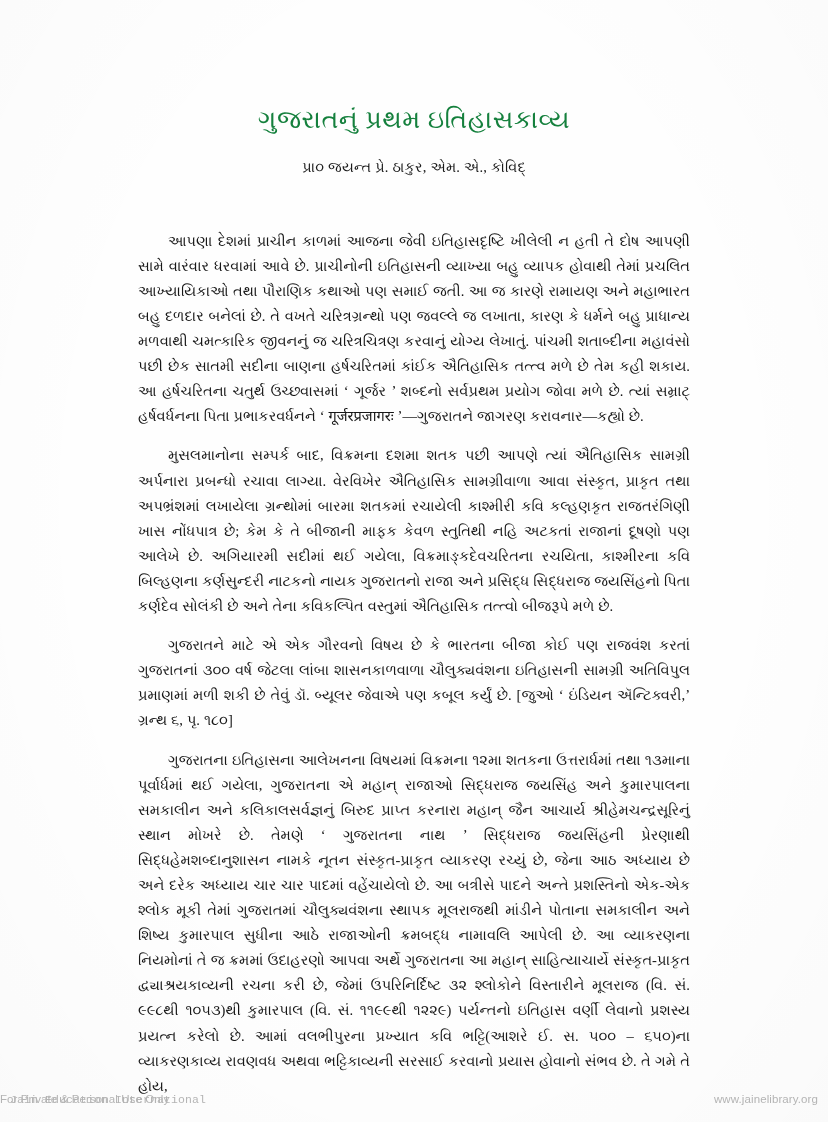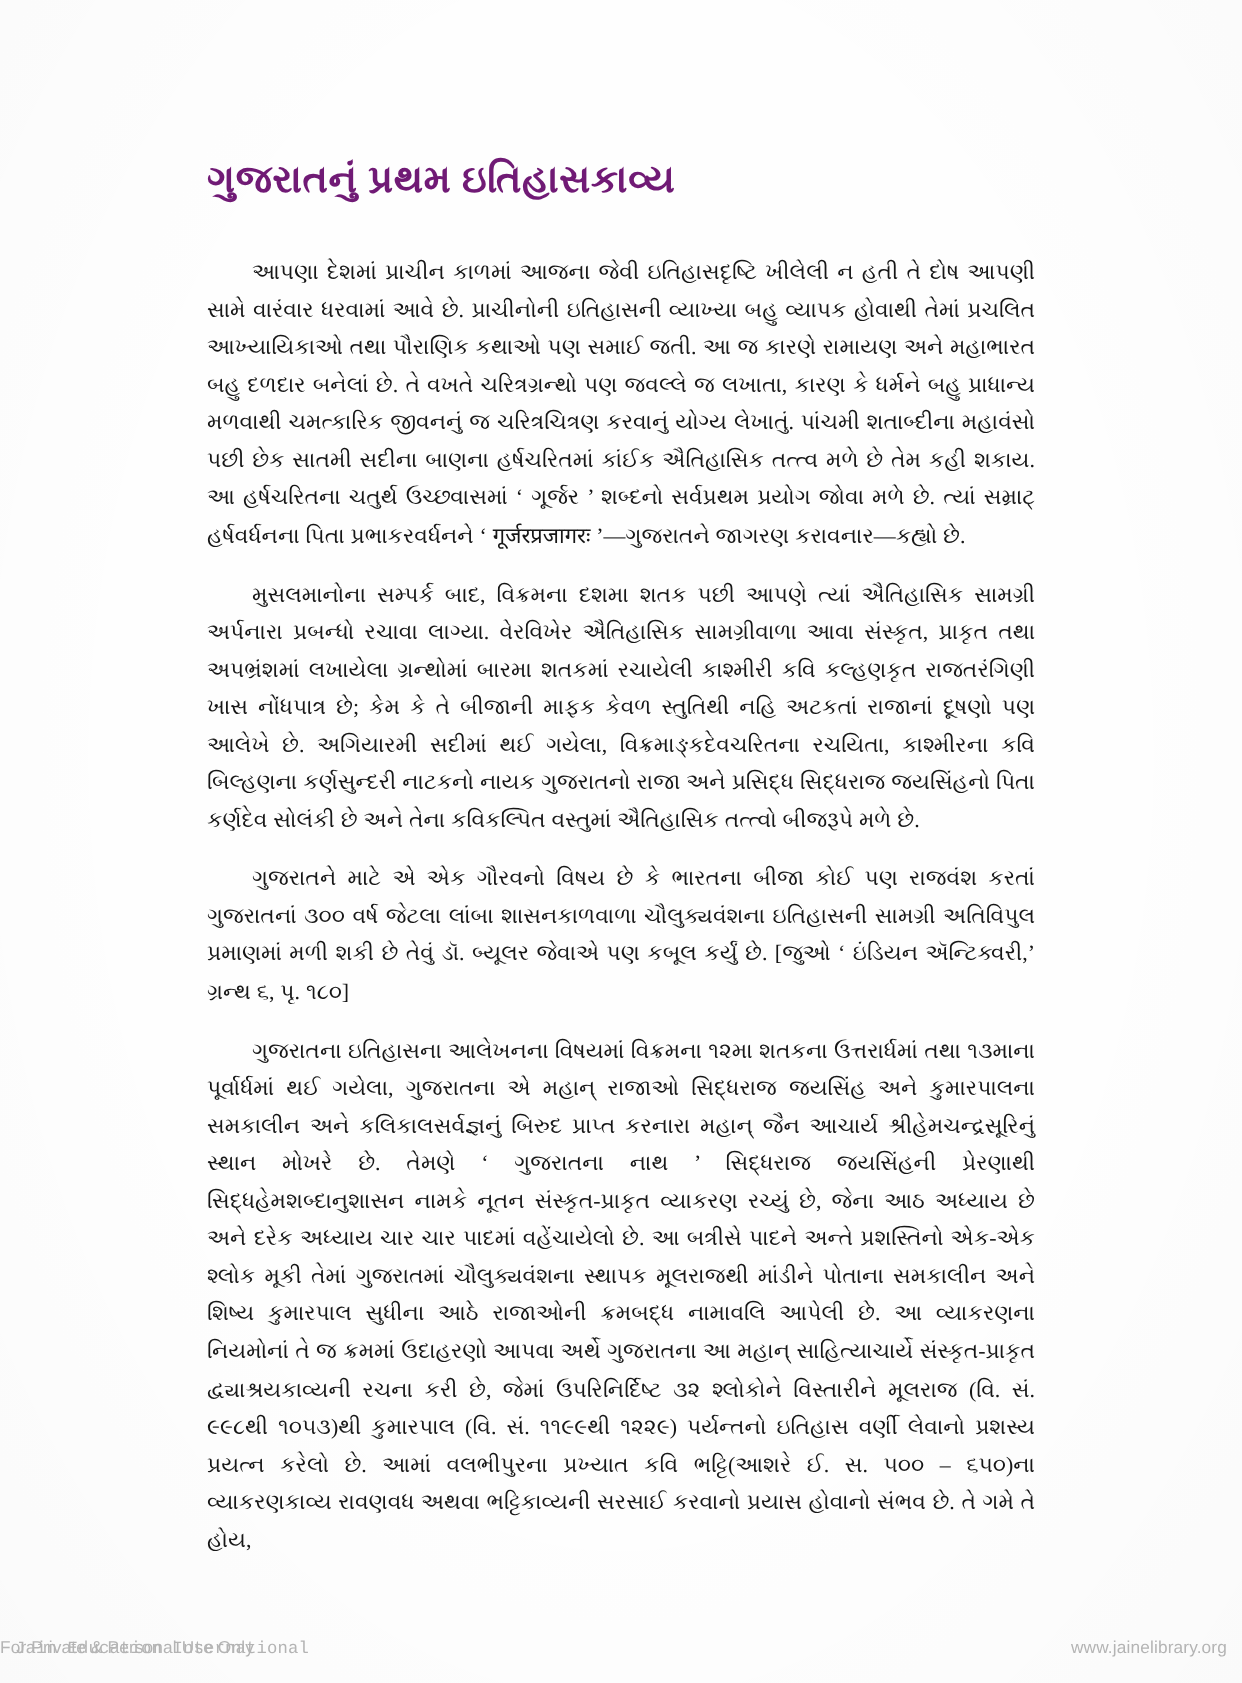--- a/index.html
+++ b/index.html
@@ -32,42 +32,42 @@
   }
 
   .content {
     position: absolute;
     left: 138px;
     top: 104px;
     width: 552px;
   }
 
   .doc-title {
-    text-align: left;
+    text-align: center;
     font-size: 25.5px;
     line-height: 1.25;
     letter-spacing: 0.5px;
-    font-weight: 700;
-    color: #701a75;
+    font-weight: 400;
+    color: #15803d;
     margin: 0 0 0 0;
     font-family: "Liberation Serif", "DejaVu Serif", serif;
     -webkit-font-smoothing: none;
   }
 
   .byline {
     text-align: center;
     font-size: 14.5px;
     line-height: 1.3;
     color: #1a1a1a;
     margin: 22px 0 0 0;
     letter-spacing: 0.2px;
   }
 
   .body-text {
-    margin-top: 34px;
+    margin-top: 52px;
   }
 
   .para {
     text-align: justify;
     text-justify: inter-word;
     font-size: 14.6px;
     line-height: 25.1px;
     margin: 0 0 14px 0;
     text-indent: 30px;
     color: #161616;
@@ -112,20 +112,21 @@
 </head>
 <body>
 
 <div class="page">
   <div class="scan-tint"></div>
 
   <div class="content">
 
     <h1 class="doc-title">ગુજરાતનું પ્રથમ ઇતિહાસકાવ્ય</h1>
 
+    <div class="byline">પ્રા૦ જયન્ત પ્રે. ઠાકુર, એમ. એ., કોવિદ્</div>
 
     <div class="body-text">
       <p class="para">આપણા દેશમાં પ્રાચીન કાળમાં આજના જેવી ઇતિહાસદૃષ્ટિ ખીલેલી ન હતી તે દોષ આપણી સામે વારંવાર ધરવામાં આવે છે. પ્રાચીનોની ઇતિહાસની વ્યાખ્યા બહુ વ્યાપક હોવાથી તેમાં પ્રચલિત આખ્યાયિકાઓ તથા પૌરાણિક કથાઓ પણ સમાઈ જતી. આ જ કારણે રામાયણ અને મહાભારત બહુ દળદાર બનેલાં છે. તે વખતે ચરિત્રગ્રન્થો પણ જવલ્લે જ લખાતા, કારણ કે ધર્મને બહુ પ્રાધાન્ય મળવાથી ચમત્કારિક જીવનનું જ ચરિત્રચિત્રણ કરવાનું યોગ્ય લેખાતું. પાંચમી શતાબ્દીના મહાવંસો પછી છેક સાતમી સદીના બાણના હર્ષચરિતમાં કાંઈક ઐતિહાસિક તત્ત્વ મળે છે તેમ કહી શકાય. આ હર્ષચરિતના ચતુર્થ ઉચ્છ્વાસમાં ‘ ગૂર્જર ’ શબ્દનો સર્વપ્રથમ પ્રયોગ જોવા મળે છે. ત્યાં સમ્રાટ્ હર્ષવર્ધનના પિતા પ્રભાકરવર્ધનને ‘ गूर्जरप्रजागरः ’—ગુજરાતને જાગરણ કરાવનાર—કહ્યો છે.</p>
       <p class="para">મુસલમાનોના સમ્પર્ક બાદ, વિક્રમના દશમા શતક પછી આપણે ત્યાં ઐતિહાસિક સામગ્રી અર્પનારા પ્રબન્ધો રચાવા લાગ્યા. વેરવિખેર ઐતિહાસિક સામગ્રીવાળા આવા સંસ્કૃત, પ્રાકૃત તથા અપભ્રંશમાં લખાયેલા ગ્રન્થોમાં બારમા શતકમાં રચાયેલી કાશ્મીરી કવિ કલ્હણકૃત રાજતરંગિણી ખાસ નોંધપાત્ર છે; કેમ કે તે બીજાની માફક કેવળ સ્તુતિથી નહિ અટકતાં રાજાનાં દૂષણો પણ આલેખે છે. અગિયારમી સદીમાં થઈ ગયેલા, વિક્રમાઙ્કદેવચરિતના રચયિતા, કાશ્મીરના કવિ બિલ્હણના કર્ણસુન્દરી નાટકનો નાયક ગુજરાતનો રાજા અને પ્રસિદ્ધ સિદ્ધરાજ જયસિંહનો પિતા કર્ણદેવ સોલંકી છે અને તેના કવિકલ્પિત વસ્તુમાં ઐતિહાસિક તત્ત્વો બીજરૂપે મળે છે.</p>
       <p class="para">ગુજરાતને માટે એ એક ગૌરવનો વિષય છે કે ભારતના બીજા કોઈ પણ રાજવંશ કરતાં ગુજરાતનાં ૩૦૦ વર્ષ જેટલા લાંબા શાસનકાળવાળા ચૌલુક્યવંશના ઇતિહાસની સામગ્રી અતિવિપુલ પ્રમાણમાં મળી શકી છે તેવું ડૉ. બ્યૂલર જેવાએ પણ કબૂલ કર્યું છે. [જુઓ ‘ ઇંડિયન ઍન્ટિક્વરી,’ ગ્રન્થ ૬, પૃ. ૧૮૦]</p>
       <p class="para">ગુજરાતના ઇતિહાસના આલેખનના વિષયમાં વિક્રમના ૧૨મા શતકના ઉત્તરાર્ધમાં તથા ૧૩માના પૂર્વાર્ધમાં થઈ ગયેલા, ગુજરાતના એ મહાન્ રાજાઓ સિદ્ધરાજ જયસિંહ અને કુમારપાલના સમકાલીન અને કલિકાલસર્વજ્ઞનું બિરુદ પ્રાપ્ત કરનારા મહાન્ જૈન આચાર્ય શ્રીહેમચન્દ્રસૂરિનું સ્થાન મોખરે છે. તેમણે ‘ ગુજરાતના નાથ ’ સિદ્ધરાજ જયસિંહની પ્રેરણાથી સિદ્ધહેમશબ્દાનુશાસન નામકે નૂતન સંસ્કૃત-પ્રાકૃત વ્યાકરણ રચ્યું છે, જેના આઠ અધ્યાય છે અને દરેક અધ્યાય ચાર ચાર પાદમાં વહેંચાયેલો છે. આ બત્રીસે પાદને અન્તે પ્રશસ્તિનો એક-એક શ્લોક મૂકી તેમાં ગુજરાતમાં ચૌલુક્યવંશના સ્થાપક મૂલરાજથી માંડીને પોતાના સમકાલીન અને શિષ્ય કુમારપાલ સુધીના આઠે રાજાઓની ક્રમબદ્ધ નામાવલિ આપેલી છે. આ વ્યાકરણના નિયમોનાં તે જ ક્રમમાં ઉદાહરણો આપવા અર્થે ગુજરાતના આ મહાન્ સાહિત્યાચાર્યે સંસ્કૃત-પ્રાકૃત દ્વ્યાશ્રયકાવ્યની રચના કરી છે, જેમાં ઉપરિનિર્દિષ્ટ ૩૨ શ્લોકોને વિસ્તારીને મૂલરાજ (વિ. સં. ૯૯૮થી ૧૦૫૩)થી કુમારપાલ (વિ. સં. ૧૧૯૯થી ૧૨૨૯) પર્યન્તનો ઇતિહાસ વર્ણી લેવાનો પ્રશસ્ય પ્રયત્ન કરેલો છે. આમાં વલભીપુરના પ્રખ્યાત કવિ ભટ્ટિ(આશરે ઈ. સ. ૫૦૦ – ૬૫૦)ના વ્યાકરણકાવ્ય રાવણવધ અથવા ભટ્ટિકાવ્યની સરસાઈ કરવાનો પ્રયાસ હોવાનો સંભવ છે. તે ગમે તે હોય,</p>
     </div>
 
   </div>
 

